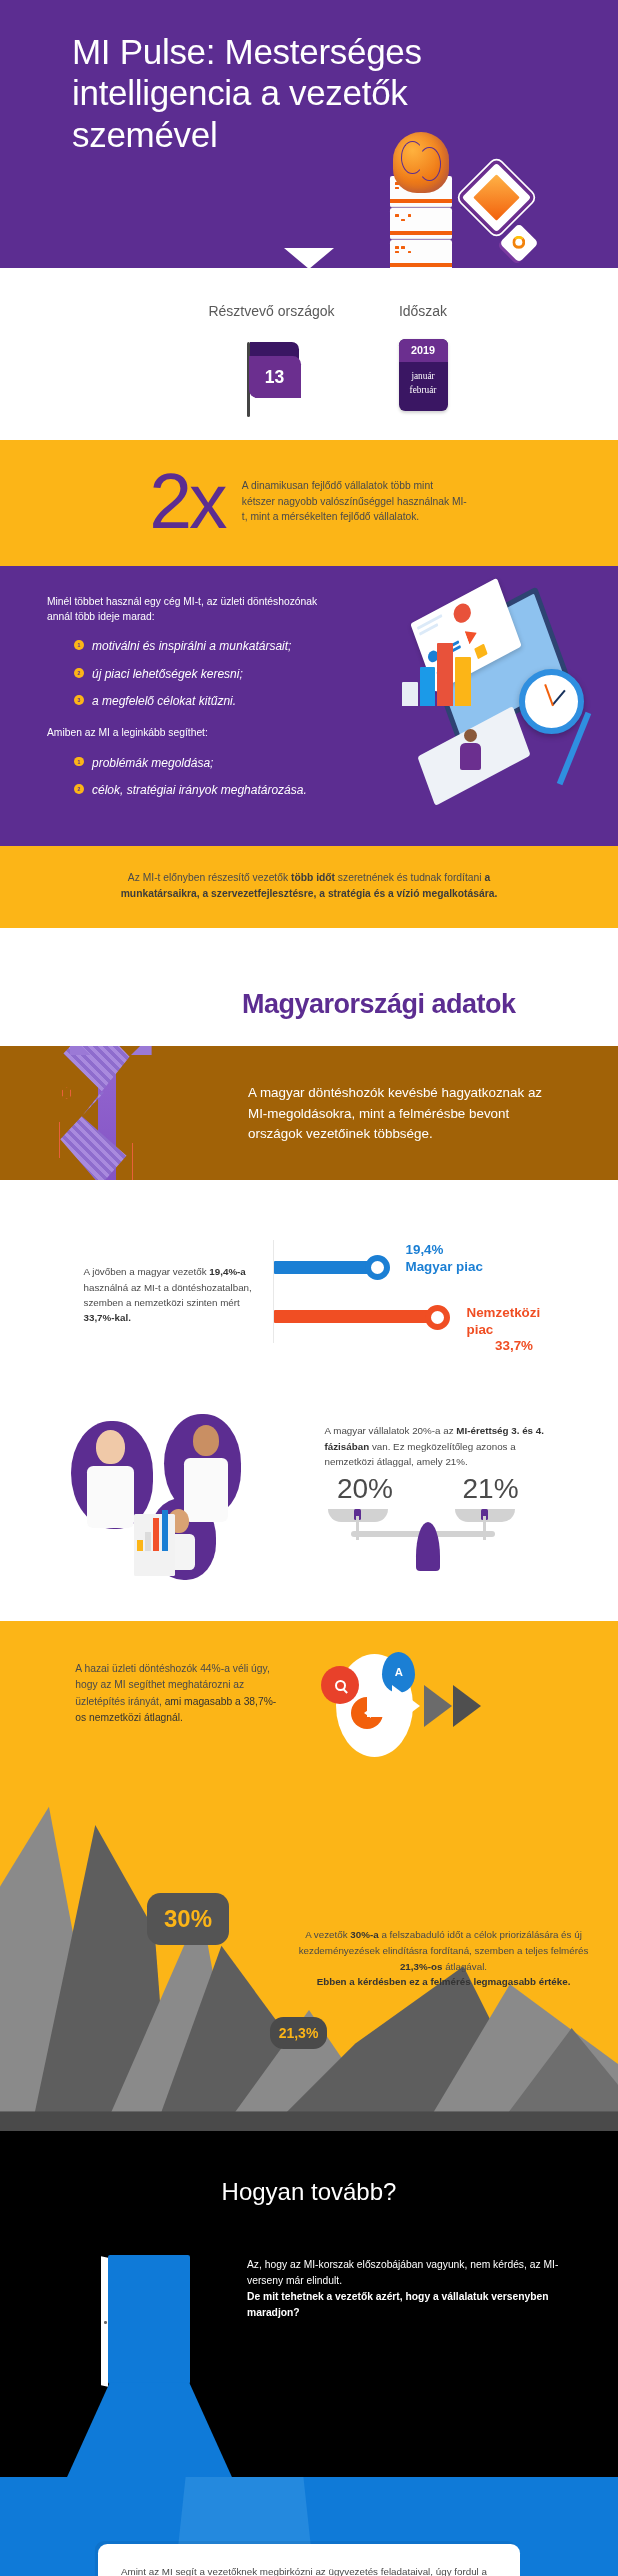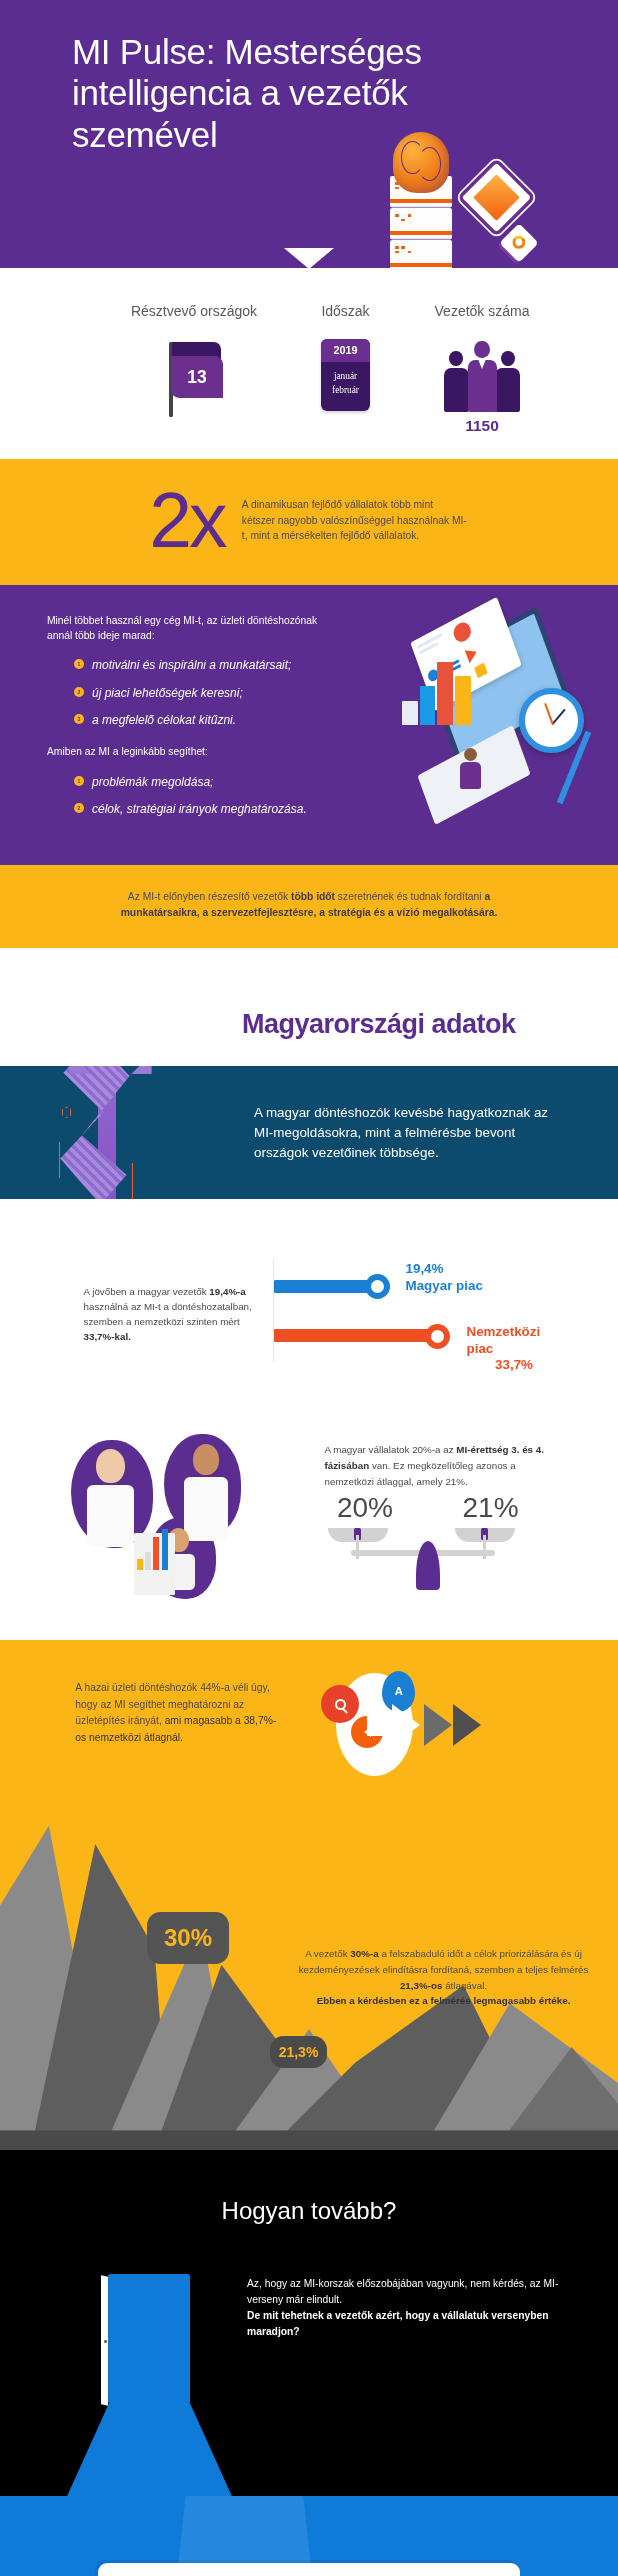--- a/index.html
+++ b/index.html
@@ -148,21 +148,21 @@
 
   
   .band-callout{ background:#fcb517; padding: 24px 10.3px 27px; text-align:center; }
   .callout-txt{ max-width: 392px; margin:0 auto; font-size:10.3px; line-height:1.55; color:#4a4a4a; font-weight:300;}
   .callout-txt b{ font-weight:700; color:#3c3c3c; }
 
   
   .hu-head{ position:relative; background:#ffffff; height: 118px; }
   .hu-head-title{ position:absolute; left: 242px; top: 61px; color:#5c2d91;
     font-size: 27px; font-weight:700; letter-spacing:-0.5px; }
-  .band-hu-orange{ background:#0c4a6e; position:relative; padding: 37px 12px 36px; overflow:hidden; }
+  .band-hu-orange{ background:#a16207; position:relative; padding: 37px 6px 36px; overflow:hidden; }
   .hu-sub{ margin-left: 242px; width: 299px; color:#ffffff; font-size:13.4px; line-height:1.5; font-weight:300; }
   .arrow-art{ position:absolute; left: 31px; top: -108px; width: 175px; height: 319px; z-index:1; }
   .ar-shaft{position:absolute;left:67px;top:60px;width:17.5px;height:242px;
     background:linear-gradient(#9b6fd4,#7c4bc0);}
   .ar-zig{position:absolute;left:21.6px;top:82px;width:77px;height:165px;
     background:repeating-linear-gradient(45deg,#a98ade 0 3.6px,#8e6ccd 3.6px 7.2px);
     clip-path: polygon(55% 0,100% 22%,38% 58%,96% 82%,62% 100%,10% 72%,66% 44%,14% 20%);}
   .ar-cross{position:absolute;left:41px;top:37px;width:77px;height:77px;}
   .ar-cross i{position:absolute;background:#9b79d6;}
   .ar-tick{position:absolute;background:#e8613a;}
@@ -319,39 +319,20 @@
         <div class="stat-label">Időszak</div>
         <div class="cal">
           <div class="cal-top">2019</div>
           <div class="cal-body">
             <div>január</div>
             <div>február</div>
           </div>
         </div>
       </div>
 
-      <div class="stat-col c3">
-        <div class="stat-label">Vezetők száma</div>
-        <div class="people">
-          <div class="per left">
-              <div class="head"></div>
-              <div class="body"></div>
-            </div>
-          <div class="per right">
-              <div class="head"></div>
-              <div class="body"></div>
-            </div>
-          <div class="per mid">
-              <div class="head"></div>
-              <div class="body"></div>
-              <div class="tie"></div>
-            </div>
-        </div>
-        <div class="people-num">1150</div>
-      </div>
     </div>
   </section>
 
   <section class="band-2x">
     <div class="two-x-row">
       <div class="two-x">2x</div>
       <div class="two-x-text">A dinamikusan fejlődő vállalatok több mint kétszer nagyobb valószínűséggel használnak MI-t, mint a mérsékelten fejlődő vállalatok.</div>
     </div>
   </section>
 

